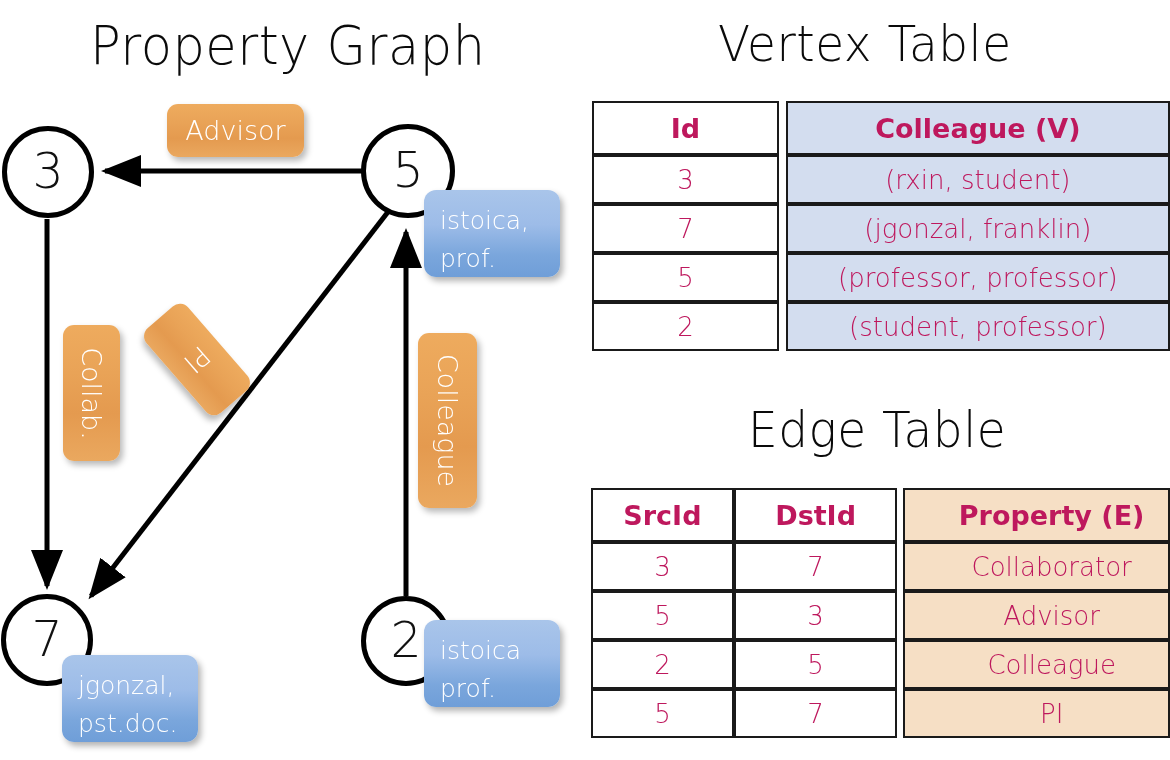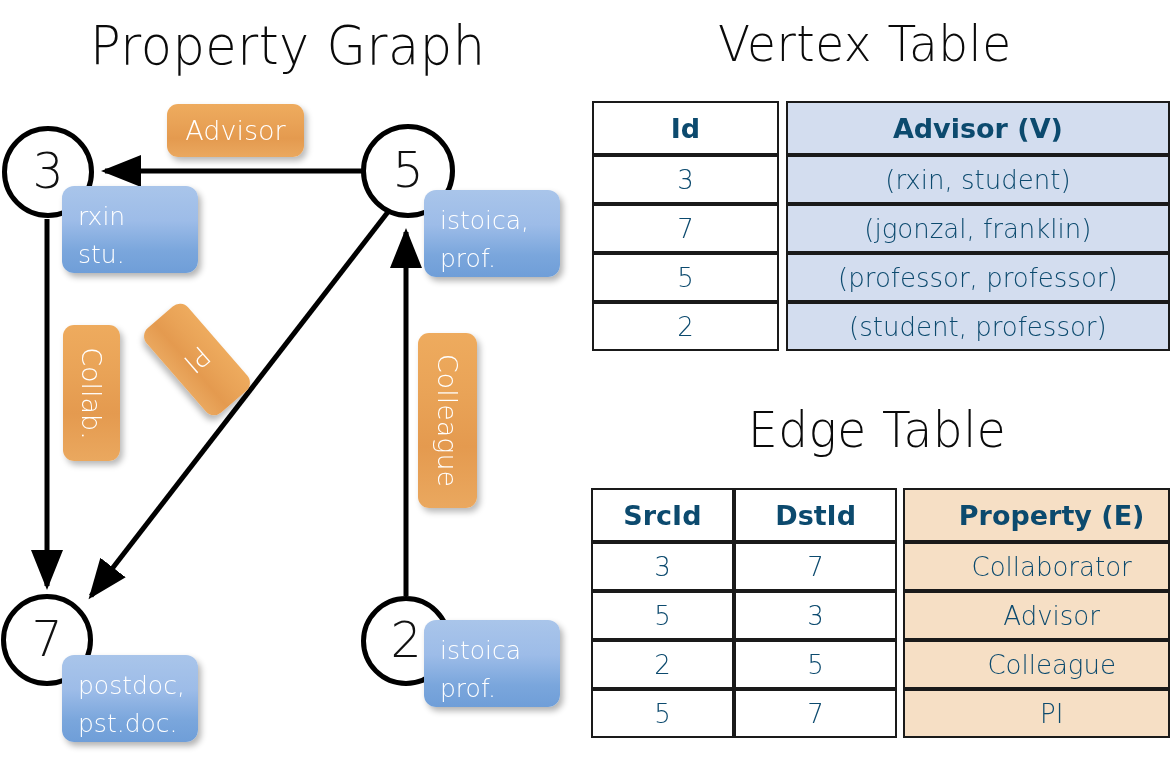--- a/index.html
+++ b/index.html
@@ -145,21 +145,21 @@
     font-family: "DejaVu Sans", sans-serif;
     font-weight: 300;
   }
   .tbl td, .tbl th {
     border: 2px solid #1a1a1a;
     text-align: center;
     vertical-align: middle;
     padding: 0;
     font-weight: 300;
     font-size: 26px;
-    color: #0c4a6e;
+    color: #be185d;
     background: #ffffff;
     height: 45px;
   }
   .tbl th {
     font-weight: bold;
     font-size: 27px;
     height: 50px;
   }
   .colgap { border: none !important; background: transparent !important; width: 7px; }
 
@@ -225,37 +225,35 @@
   <div class="node-circle" id="node-5">
     <span>5</span>
   </div>
   <div class="node-circle" id="node-7">
     <span>7</span>
   </div>
   <div class="node-circle" id="node-2">
     <span>2</span>
   </div>
 
-  <div class="vprop-box" id="vbox-rxin">rxin
-stu.</div>
   <div class="vprop-box" id="vbox-franklin">istoica,
 prof.</div>
-  <div class="vprop-box" id="vbox-jgonzal">postdoc,
+  <div class="vprop-box" id="vbox-jgonzal">jgonzal,
 pst.doc.</div>
   <div class="vprop-box" id="vbox-istoica">istoica
 prof.</div>
 
 </div>
 
 <table class="tbl" id="vertex-table">
   <thead>
     <tr>
       <th class="col-id">Id</th>
       <td class="colgap"></td>
-      <th class="col-prop hdr-prop">Advisor (V)</th>
+      <th class="col-prop hdr-prop">Colleague (V)</th>
     </tr>
   </thead>
   <tbody>
     <tr>
       <td class="col-id">3</td>
       <td class="colgap"></td>
       <td class="col-prop val-prop">(rxin, student)</td>
     </tr>
     <tr>
       <td class="col-id">7</td>

